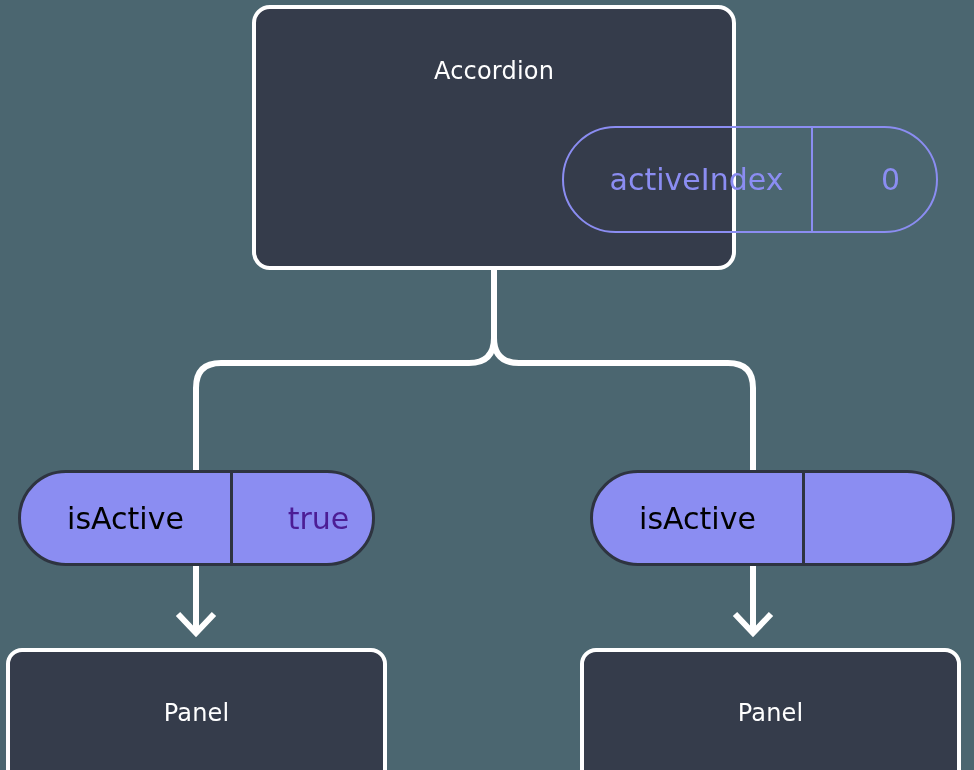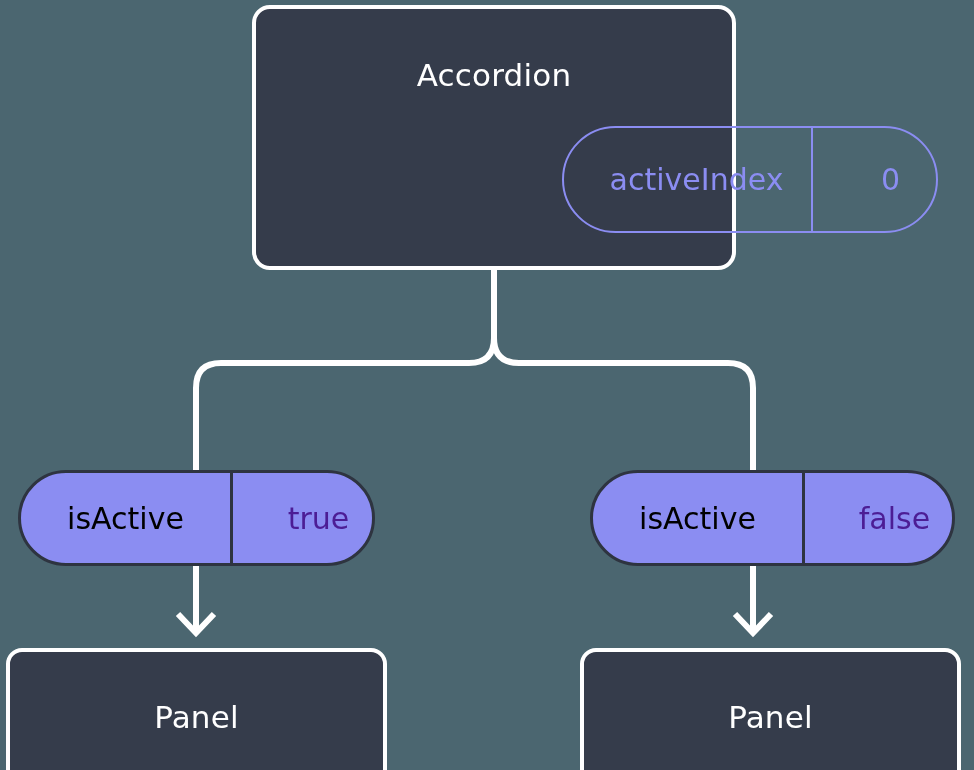--- a/index.html
+++ b/index.html
@@ -35,21 +35,21 @@
     border: 4px solid #ffffff;
     border-radius: 18px;
     z-index: 3;
   }
   .component-title {
     position: absolute;
     left: 0;
     width: 100%;
     text-align: center;
     color: #ffffff;
-    font-size: 31px;
+    font-size: 24px;
     font-weight: 400;
     letter-spacing: 0.2px;
   }
 
   #accordion-box {
     left: 252px;
     top: 5px;
     width: 484px;
     height: 265px;
   }
@@ -163,21 +163,20 @@
     </div>
   </div>
 
   <div id="pill-left" class="state-pill state-pill-filled">
     <span class="pill-key">isActive</span>
     <span class="pill-val">true</span>
   </div>
 
   <div id="pill-right" class="state-pill state-pill-filled">
     <span class="pill-key">isActive</span>
-    <span class="pill-val">false</span>
   </div>
 
   <div id="panel-left-box" class="component-box panel-box">
     <div class="component-title panel-title">Panel</div>
   </div>
 
   <div id="panel-right-box" class="component-box panel-box">
     <div class="component-title panel-title">Panel</div>
   </div>
 

